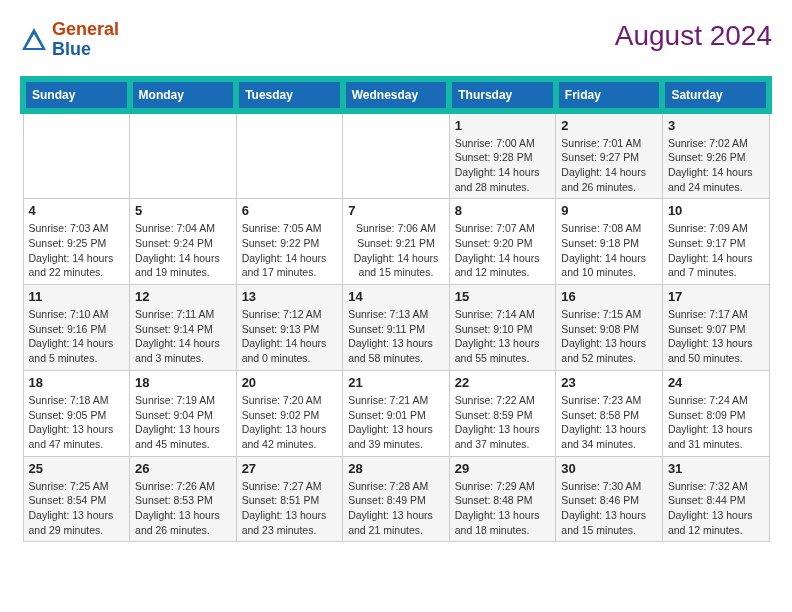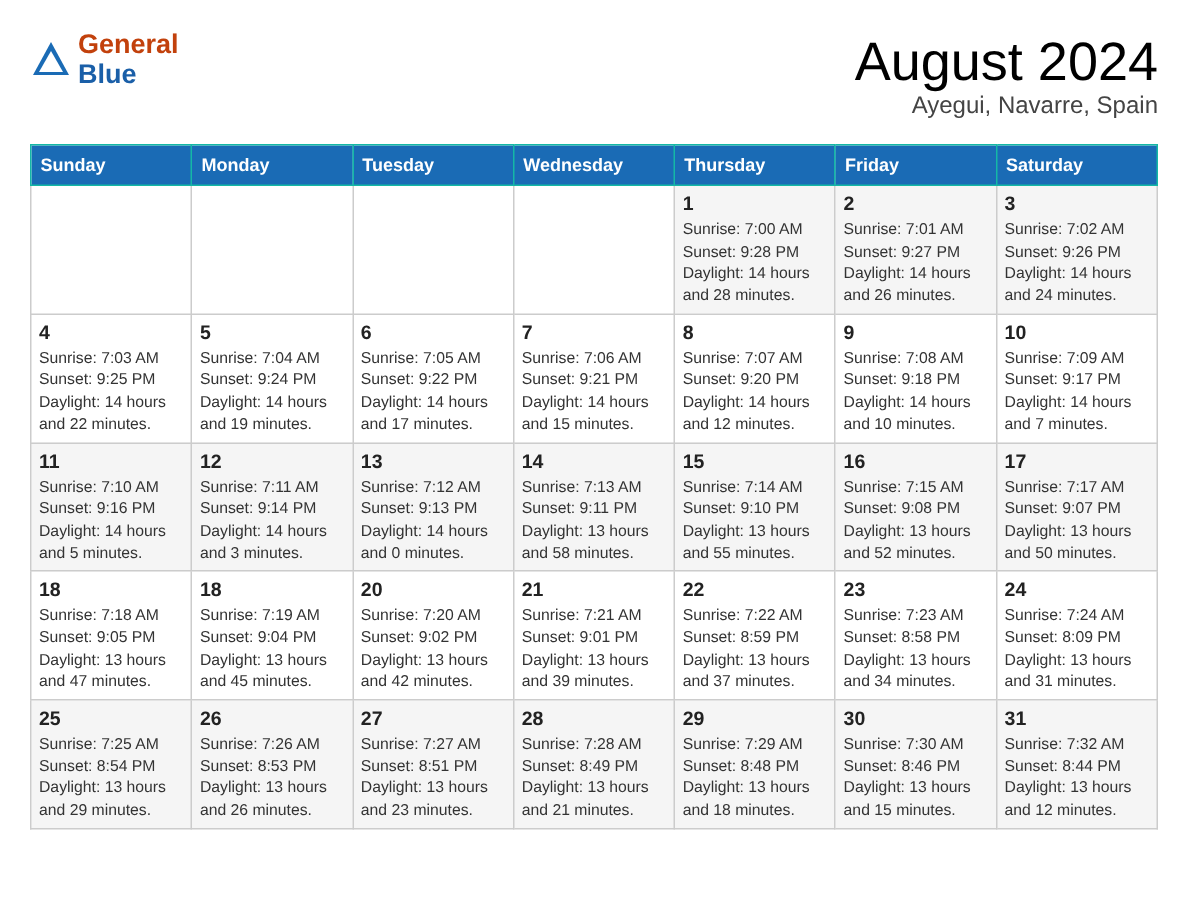--- a/index.html
+++ b/index.html
@@ -34,41 +34,41 @@
       height: 28px;
       margin-right: 4px;
       display: flex;
       align-items: center;
       justify-content: center;
     }
     .title-block {
       text-align: right;
     }
     .title-block .month-year {
-      font-size: 36px;
+      font-size: 28px;
       font-weight: normal;
-      color: #000000;
+      color: #701a75;
     }
     .title-block .location {
       font-size: 16px;
       color: #444;
     }
     table {
       width: 100%;
       border-collapse: collapse;
       font-size: 11px;
     }
     thead tr th {
       background-color: #1a6bb5;
       color: #fff;
       text-align: left;
       padding: 6px 6px;
       font-size: 12px;
       font-weight: bold;
-      border: 1px solid #14b8a6;
+      border: 6px solid #14b8a6;
     }
     tbody tr td {
       border: 1px solid #ccc;
       vertical-align: top;
       padding: 4px 5px;
       height: 85px;
       background: #fff;
     }
     tbody tr:nth-child(odd) td {
       background: #f5f5f5;
@@ -99,21 +99,20 @@
         <polygon points="14,8 22,22 6,22" fill="#fff"></polygon>
       </svg>
     </div>
     <div class="logo-text">
       <span class="general">General</span>
       <span class="blue">Blue</span>
     </div>
   </div>
   <div class="title-block">
     <div class="month-year">August 2024</div>
-    <div class="location">Ayegui, Navarre, Spain</div>
   </div>
 </div>
 
 <table>
   <thead>
     <tr>
     <th>Sunday</th>
         <th>Monday</th>
         <th>Tuesday</th>
         <th>Wednesday</th>
@@ -167,21 +166,21 @@
         </td>
         <td>
           <div class="day-number">6</div>
           <div class="day-info" style="white-space: pre-line;">Sunrise: 7:05 AM
 Sunset: 9:22 PM
 Daylight: 14 hours
 and 17 minutes.</div>
         </td>
         <td>
           <div class="day-number">7</div>
-          <div class="day-info" style="white-space: pre-line;">Sunrise: 7:06 AM
+          <div class="day-info" style="white-space: pre-line; text-align: center;">Sunrise: 7:06 AM
 Sunset: 9:21 PM
 Daylight: 14 hours
 and 15 minutes.</div>
         </td>
         <td>
           <div class="day-number">8</div>
           <div class="day-info" style="white-space: pre-line;">Sunrise: 7:07 AM
 Sunset: 9:20 PM
 Daylight: 14 hours
 and 12 minutes.</div>

